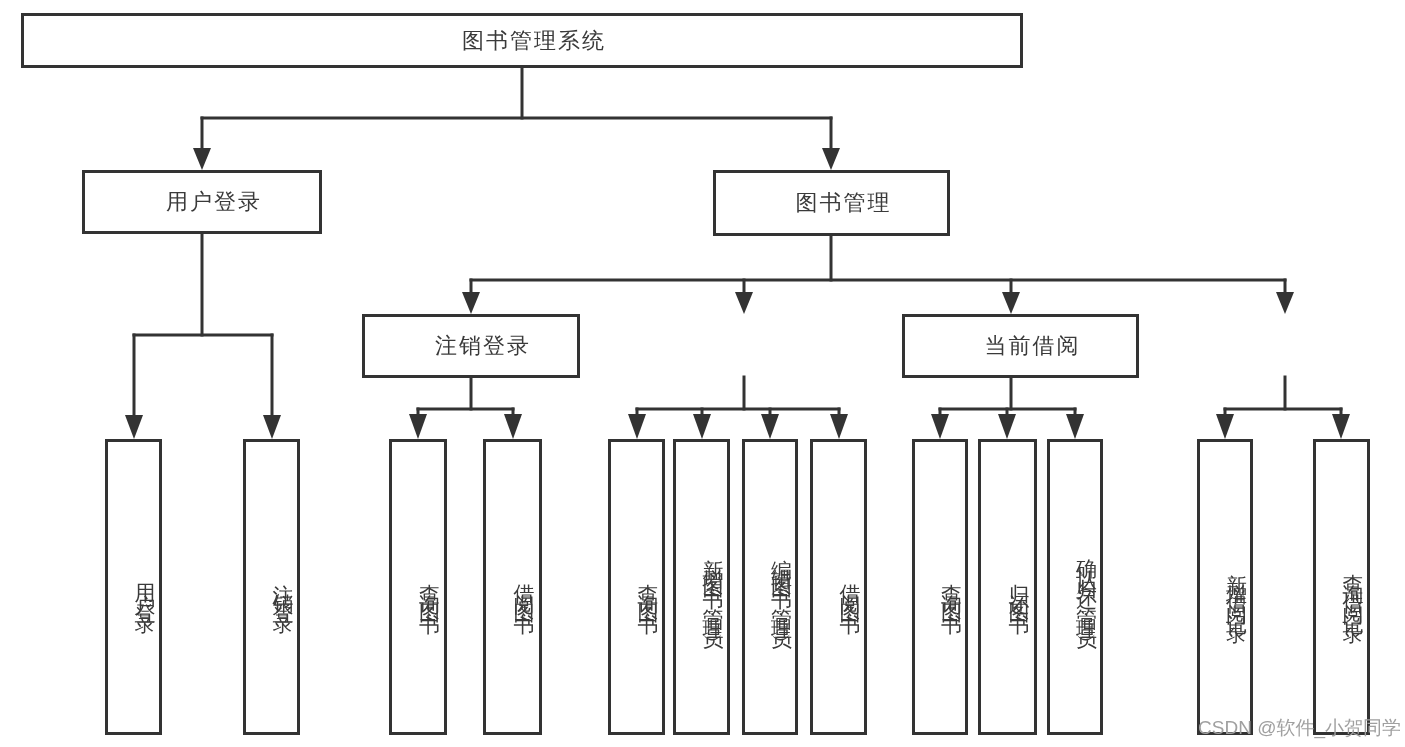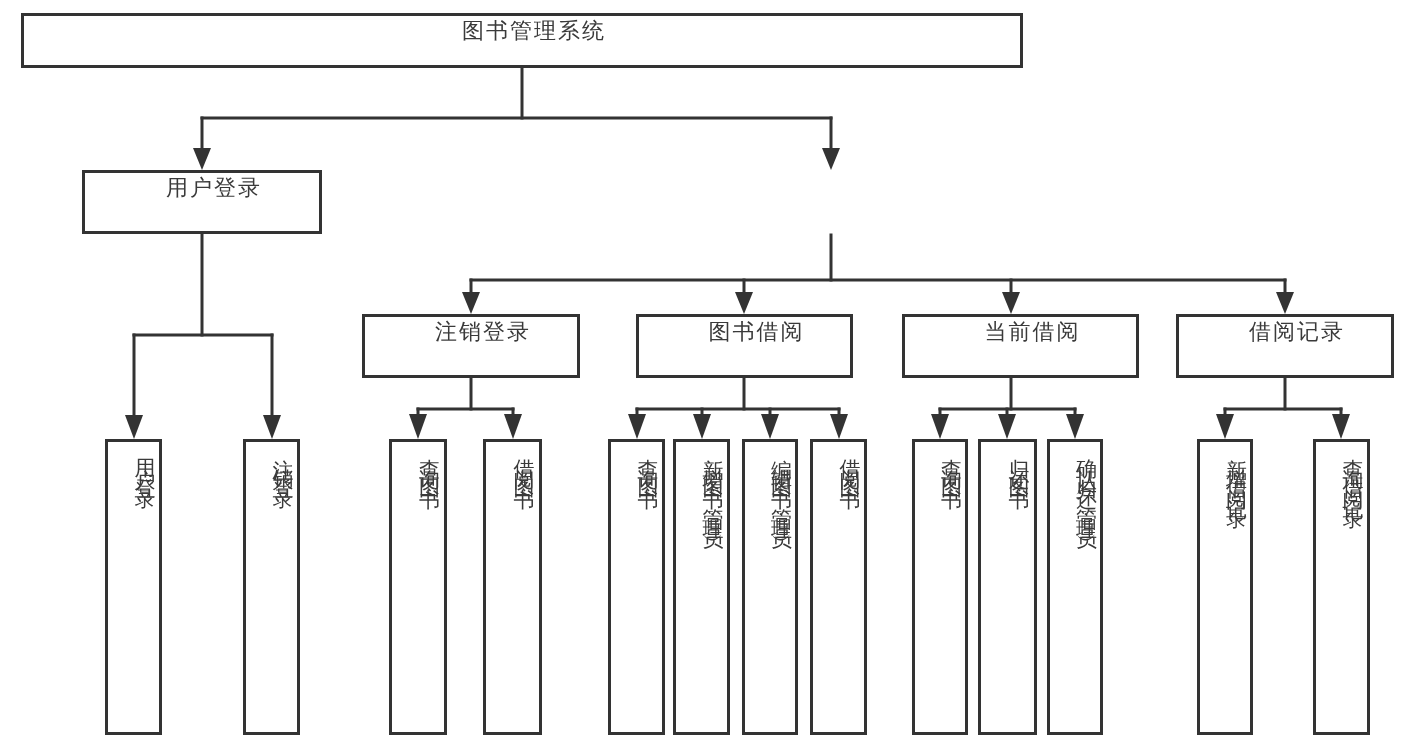--- a/index.html
+++ b/index.html
@@ -19,21 +19,21 @@
   }
   .connectors{
     position:absolute;left:0;top:0;width:1405px;height:747px;
     color:var(--line);
   }
   .node{
     position:absolute;
     box-sizing:border-box;
     border:3px solid var(--line);
     background:var(--box-bg);
-    display:flex;align-items:flex-start;justify-content:center;
+    display:flex;align-items:center;justify-content:center;
     color:var(--text);
     padding-left:24px;
   }
   .h-node .lbl{
     font-size:22px;
     letter-spacing:2px;
     white-space:nowrap;
   }
   .v-node .lbl{
     writing-mode:vertical-lr;
@@ -118,32 +118,29 @@
     <polygon points="1332,414 1350,414 1341,439" stroke="none"></polygon>
   </svg>
 
   <div class="node h-node" style="left:21px;top:13px;width:1002px;height:55px">
     <span class="lbl">图书管理系统</span>
   </div>
 
   <div class="node h-node" style="left:82px;top:170px;width:240px;height:64px">
     <span class="lbl">用户登录</span>
   </div>
+  <div class="node h-node" style="left:713px;top:170px;width:237px;height:66px">
+    <span class="lbl">图书管理</span>
+  </div>
 
   <div class="node h-node" style="left:362px;top:314px;width:218px;height:64px">
     <span class="lbl">注销登录</span>
   </div>
-  <div class="node h-node" style="left:636px;top:314px;width:217px;height:64px">
-    <span class="lbl">图书借阅</span>
-  </div>
   <div class="node h-node" style="left:902px;top:314px;width:237px;height:64px">
     <span class="lbl">当前借阅</span>
-  </div>
-  <div class="node h-node" style="left:1176px;top:314px;width:218px;height:64px">
-    <span class="lbl">借阅记录</span>
   </div>
 
   <div class="node v-node" style="left:105px;top:439px;width:57px;height:296px">
     <span class="lbl">用户登录</span>
   </div>
   <div class="node v-node" style="left:243px;top:439px;width:57px;height:296px">
     <span class="lbl">注销登录</span>
   </div>
   <div class="node v-node" style="left:389px;top:439px;width:58px;height:296px">
     <span class="lbl">查询图书</span>
@@ -172,13 +169,14 @@
   <div class="node v-node" style="left:1047px;top:439px;width:56px;height:296px">
     <span class="lbl">确认归还（管理员）</span>
   </div>
   <div class="node v-node" style="left:1197px;top:439px;width:56px;height:296px">
     <span class="lbl">新增借阅记录</span>
   </div>
   <div class="node v-node" style="left:1313px;top:439px;width:57px;height:296px">
     <span class="lbl">查询借阅记录</span>
   </div>
 
+  <div class="watermark">CSDN @软件_小贺同学</div>
 </div>
 
 </body></html>

